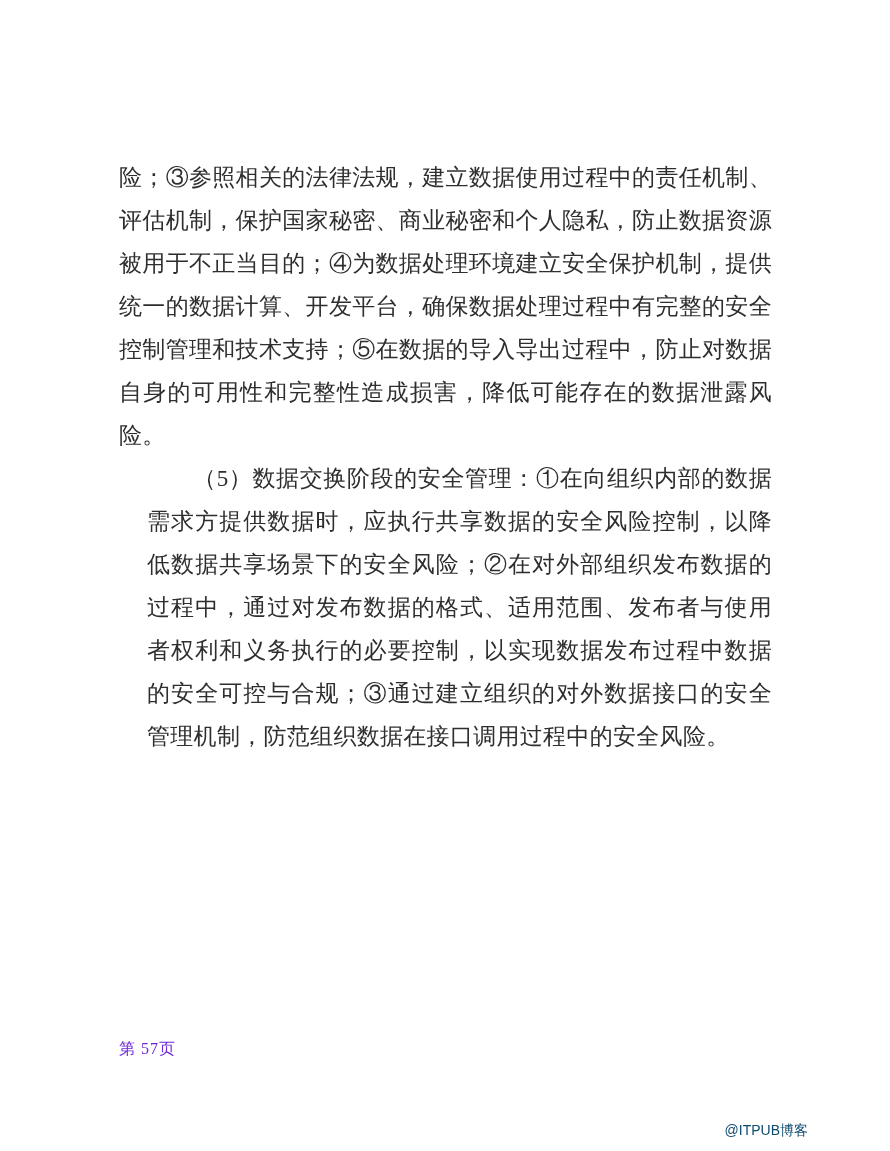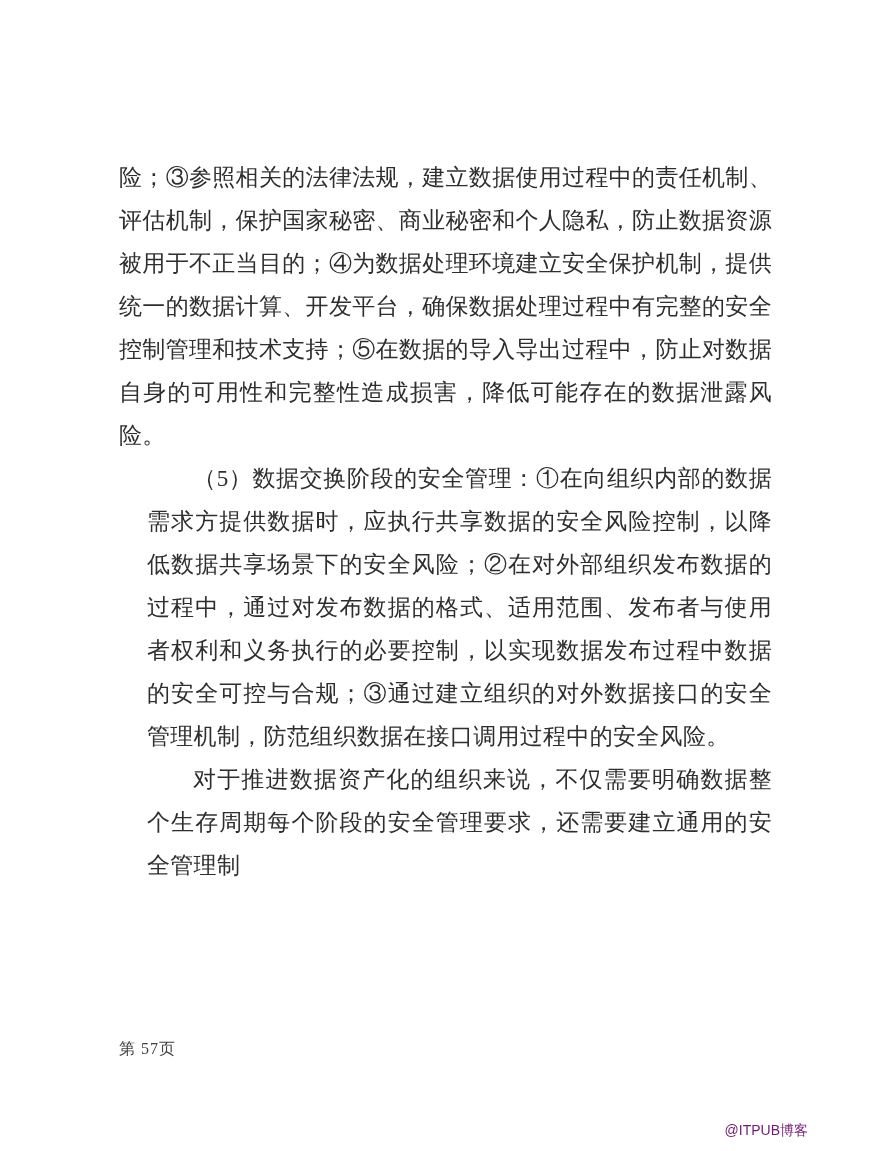--- a/index.html
+++ b/index.html
@@ -34,41 +34,40 @@
   .text-block p.indent {
     text-indent: 2em;
     margin-left: 28px;
   }
   .page-footer {
     position: absolute;
     left: 119px;
     top: 1038px;
     font-size: 16px;
     line-height: 22px;
-    color: #404040;
+    color: #6d28d9;
     letter-spacing: 1px;
   }
   .watermark {
     position: absolute;
     right: 6px;
     top: 1121px;
     font-size: 14px;
     line-height: 18px;
-    color: #701a75;
+    color: #0c4a6e;
     font-family: "Liberation Sans", "DejaVu Sans", sans-serif;
   }
 </style>
 </head>
 <body>
 
 <div class="page">
 
   <div class="text-block">
     <p>险；③参照相关的法律法规，建立数据使用过程中的责任机制、评估机制，保护国家秘密、商业秘密和个人隐私，防止数据资源被用于不正当目的；④为数据处理环境建立安全保护机制，提供统一的数据计算、开发平台，确保数据处理过程中有完整的安全控制管理和技术支持；⑤在数据的导入导出过程中，防止对数据自身的可用性和完整性造成损害，降低可能存在的数据泄露风险。</p>
     <p class="indent">（5）数据交换阶段的安全管理：①在向组织内部的数据需求方提供数据时，应执行共享数据的安全风险控制，以降低数据共享场景下的安全风险；②在对外部组织发布数据的过程中，通过对发布数据的格式、适用范围、发布者与使用者权利和义务执行的必要控制，以实现数据发布过程中数据的安全可控与合规；③通过建立组织的对外数据接口的安全管理机制，防范组织数据在接口调用过程中的安全风险。</p>
-    <p class="indent">对于推进数据资产化的组织来说，不仅需要明确数据整个生存周期每个阶段的安全管理要求，还需要建立通用的安全管理制</p>
   </div>
 
   <div class="page-footer">第 57页</div>
 
   <div class="watermark">@ITPUB博客</div>
 
 </div>
 
 </body></html>

